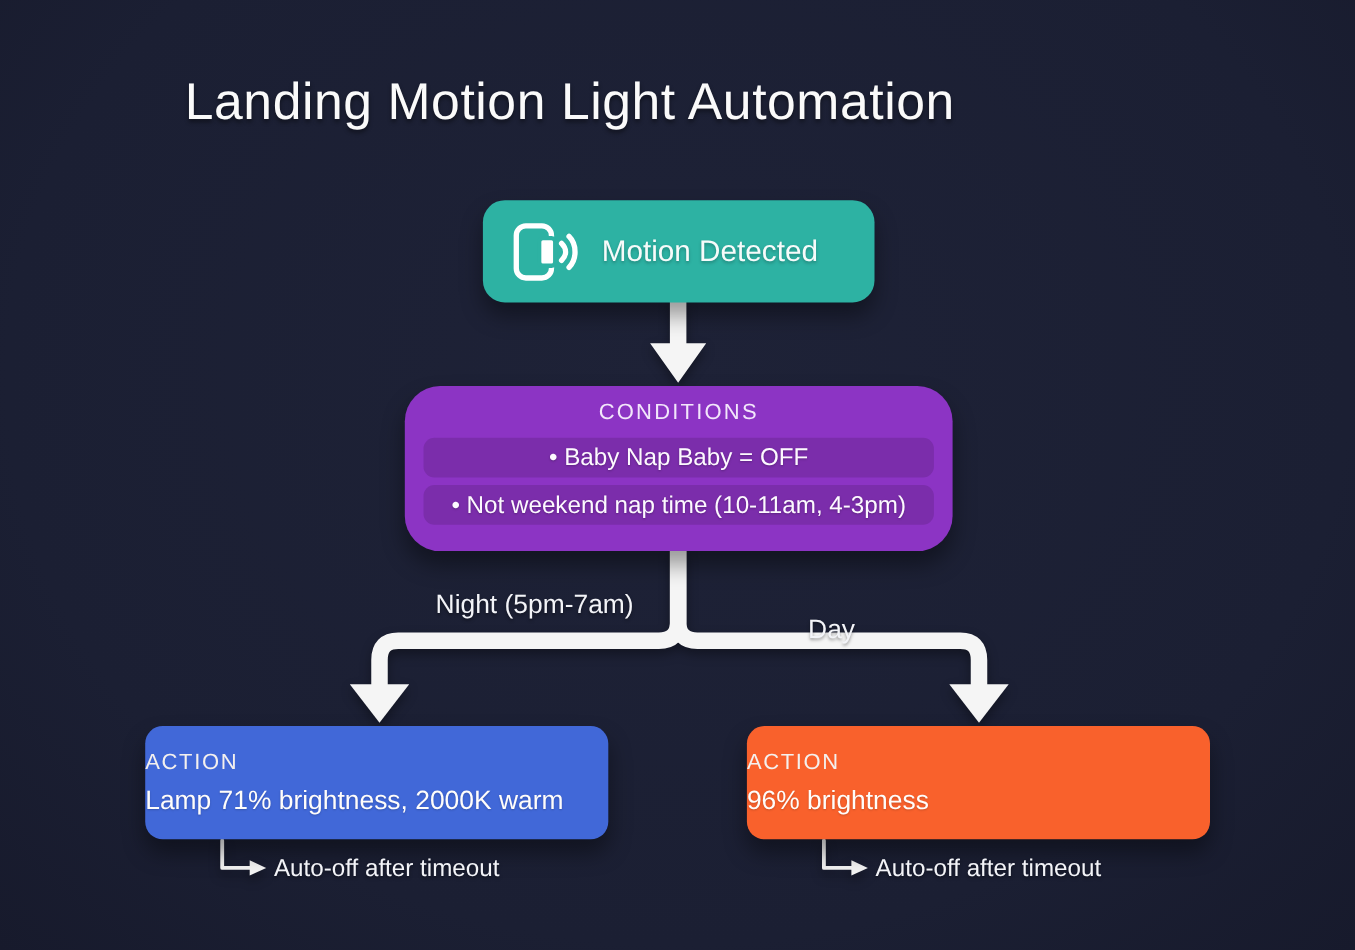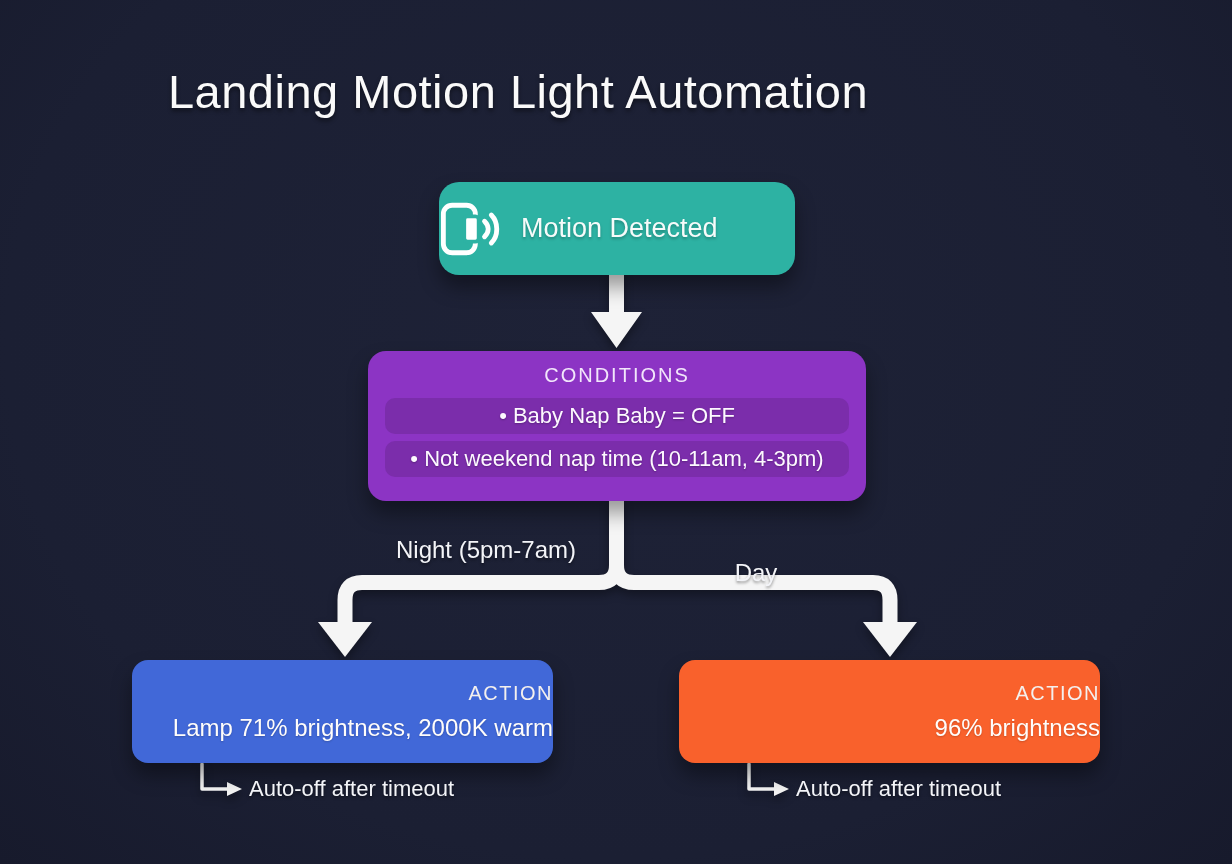--- a/index.html
+++ b/index.html
@@ -31,29 +31,29 @@
   .connectors{
     position:absolute;left:0;top:0;width:1232px;height:864px;
     pointer-events:none;
     filter:drop-shadow(0 5px 5px rgba(0,0,0,0.35));
   }
   .connectors .fillwhite{fill:var(--connector);}
   .connectors .line{stroke:var(--connector);stroke-width:15;fill:none;}
   .connectors .thin{stroke:var(--connector);stroke-width:3.5;fill:none;stroke-linecap:round;stroke-linejoin:round;}
   .node{
     position:absolute;
-    border-radius:18px;
+    border-radius:32px;
     box-shadow:0 12px 20px rgba(0,0,0,0.38);
     color:var(--text);
   }
   .trigger{
     left:439px;top:182px;width:356px;height:93px;
     background:var(--trigger);
     display:flex;align-items:center;justify-content:flex-start;
-    gap:20px;
+    padding-left:26px;gap:20px;
     border-radius:20px;
   }
   .trigger-icon{width:62px;height:56px;flex:0 0 auto;}
   .trigger-icon .dev{stroke:#ffffff;stroke-width:5;fill:none;}
   .trigger-icon .pad{fill:#ffffff;stroke:var(--trigger);stroke-width:4;}
   .trigger-icon .wave{stroke:#ffffff;stroke-width:5;fill:none;stroke-linecap:round;}
   .trigger-label{
     font-size:27px;font-weight:500;color:#f6fbfa;
     text-shadow:0 2px 3px rgba(0,0,0,0.25);
   }
@@ -79,21 +79,21 @@
   .branch-label{
     position:absolute;top:536px;
     font-size:24px;color:#f3f4f8;
     text-align:center;
     text-shadow:0 2px 3px rgba(0,0,0,0.4);
   }
   .night-label{left:376px;width:220px;}
   .day-label{left:696px;width:120px;margin-top:23px;}
   .action{
     width:421px;height:103px;top:660px;
-    display:flex;flex-direction:column;align-items:flex-end;justify-content:center;
+    display:flex;flex-direction:column;align-items:flex-start;justify-content:center;
     gap:9px;border-radius:16px;
   }
   .action-night{left:132px;background:var(--action-night);}
   .action-day{left:679px;background:var(--action-day);}
   .action-header{
     font-size:20px;font-weight:500;letter-spacing:1.5px;
     color:#f4f0ee;
   }
   .action-desc{
     font-size:24px;color:#fffdfb;

